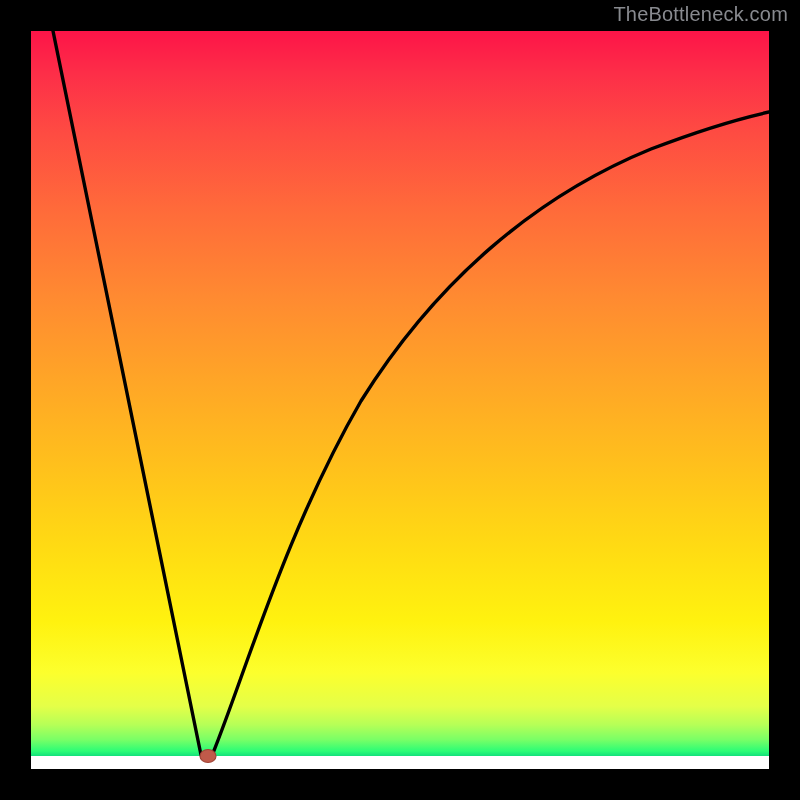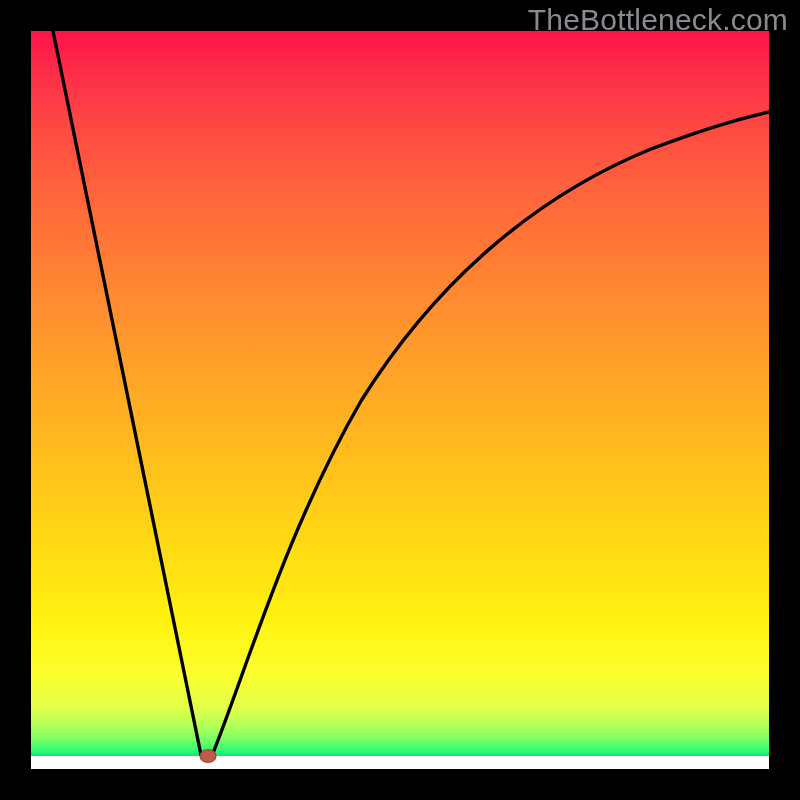--- a/index.html
+++ b/index.html
@@ -14,21 +14,21 @@
   .stage {
     position: relative;
     width: 800px;
     height: 800px;
   }
   .watermark {
     position: absolute;
     top: 3px;
     right: 12px;
     color: #888a8f;
-    font-size: 30px;
+    font-size: 20px;
     font-weight: 500;
     letter-spacing: 0.2px;
     z-index: 10;
   }
   .plot {
     position: absolute;
     left: 31px;
     top: 31px;
     width: 738px;
     height: 738px;

